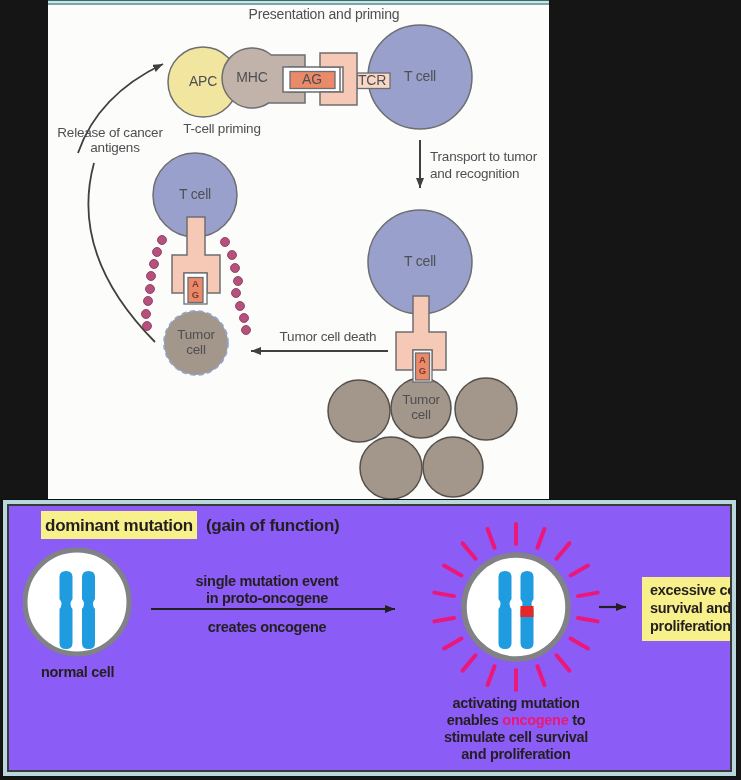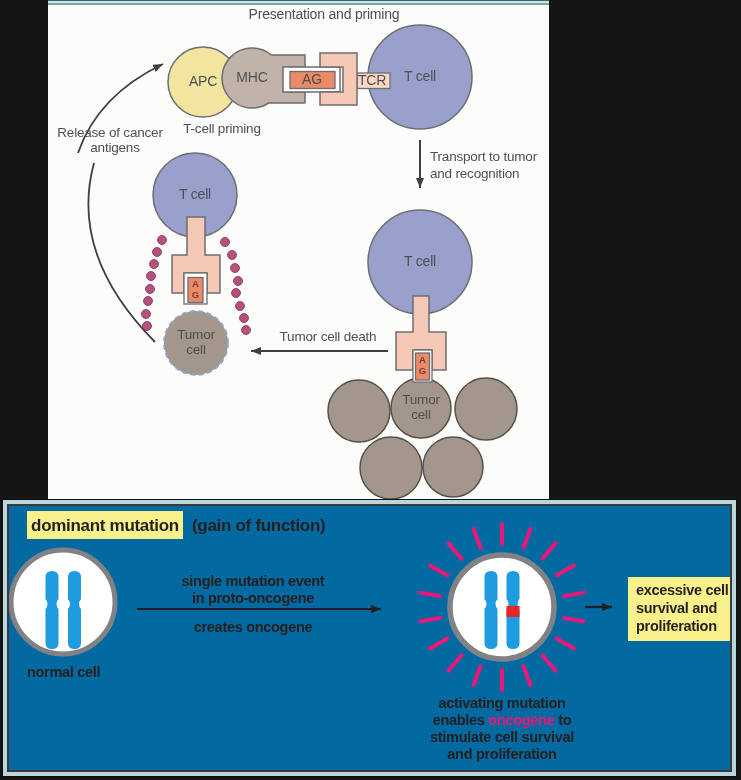--- a/index.html
+++ b/index.html
@@ -9,21 +9,21 @@
     font-family:"Liberation Sans",sans-serif;
   }
   .top-panel{position:absolute;left:41px;top:0;width:508px;height:503px;}
   .bottom-panel{
     position:absolute;left:2px;top:499px;width:735px;height:278px;
     background:#b9d8dd;border:1px solid #101010;box-sizing:border-box;
     padding:4px;
   }
   .bottom-inner{
     width:100%;height:100%;box-sizing:border-box;
-    background:#0369a1;border:2px solid #3a3a3a;position:relative;overflow:hidden;
+    background:#8b5cf6;border:2px solid #3a3a3a;position:relative;overflow:hidden;padding-left:14px;
   }
   svg text{font-family:"Liberation Sans",sans-serif;}
   .t-label{fill:#4e4f52;font-size:14px;letter-spacing:-0.2px;}
   .t-small{fill:#4e4f52;font-size:13.5px;letter-spacing:-0.2px;}
   .t-ag{fill:#7c3b33;font-size:9.5px;font-weight:bold;}
   .b-bold{fill:#231f20;font-weight:bold;font-size:14.5px;letter-spacing:-0.3px;}
   .b-title{fill:#231f20;font-weight:bold;font-size:17px;letter-spacing:-0.3px;}
 </style>
 </head>
 <body>

